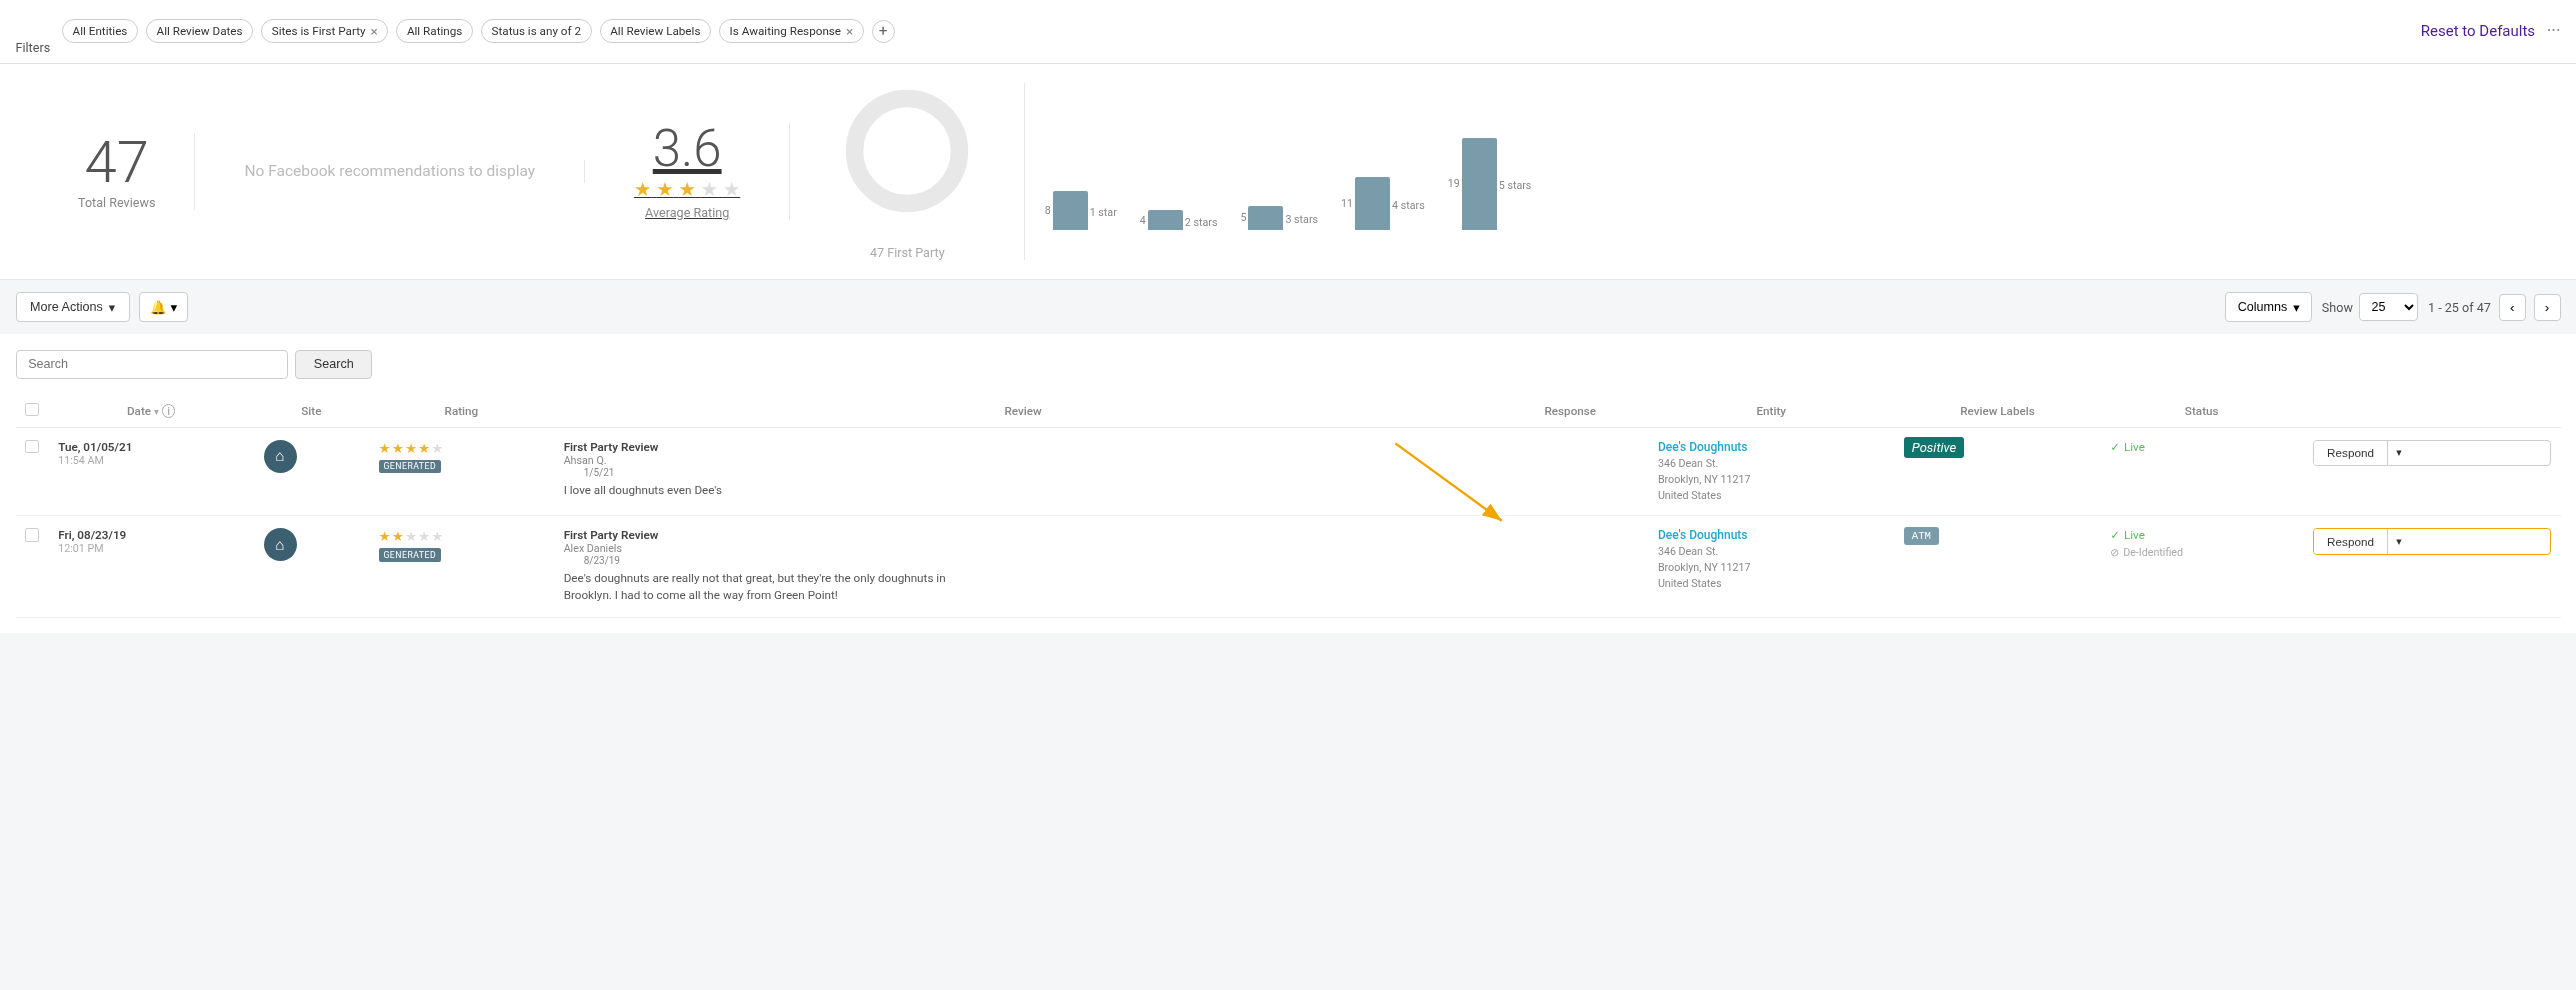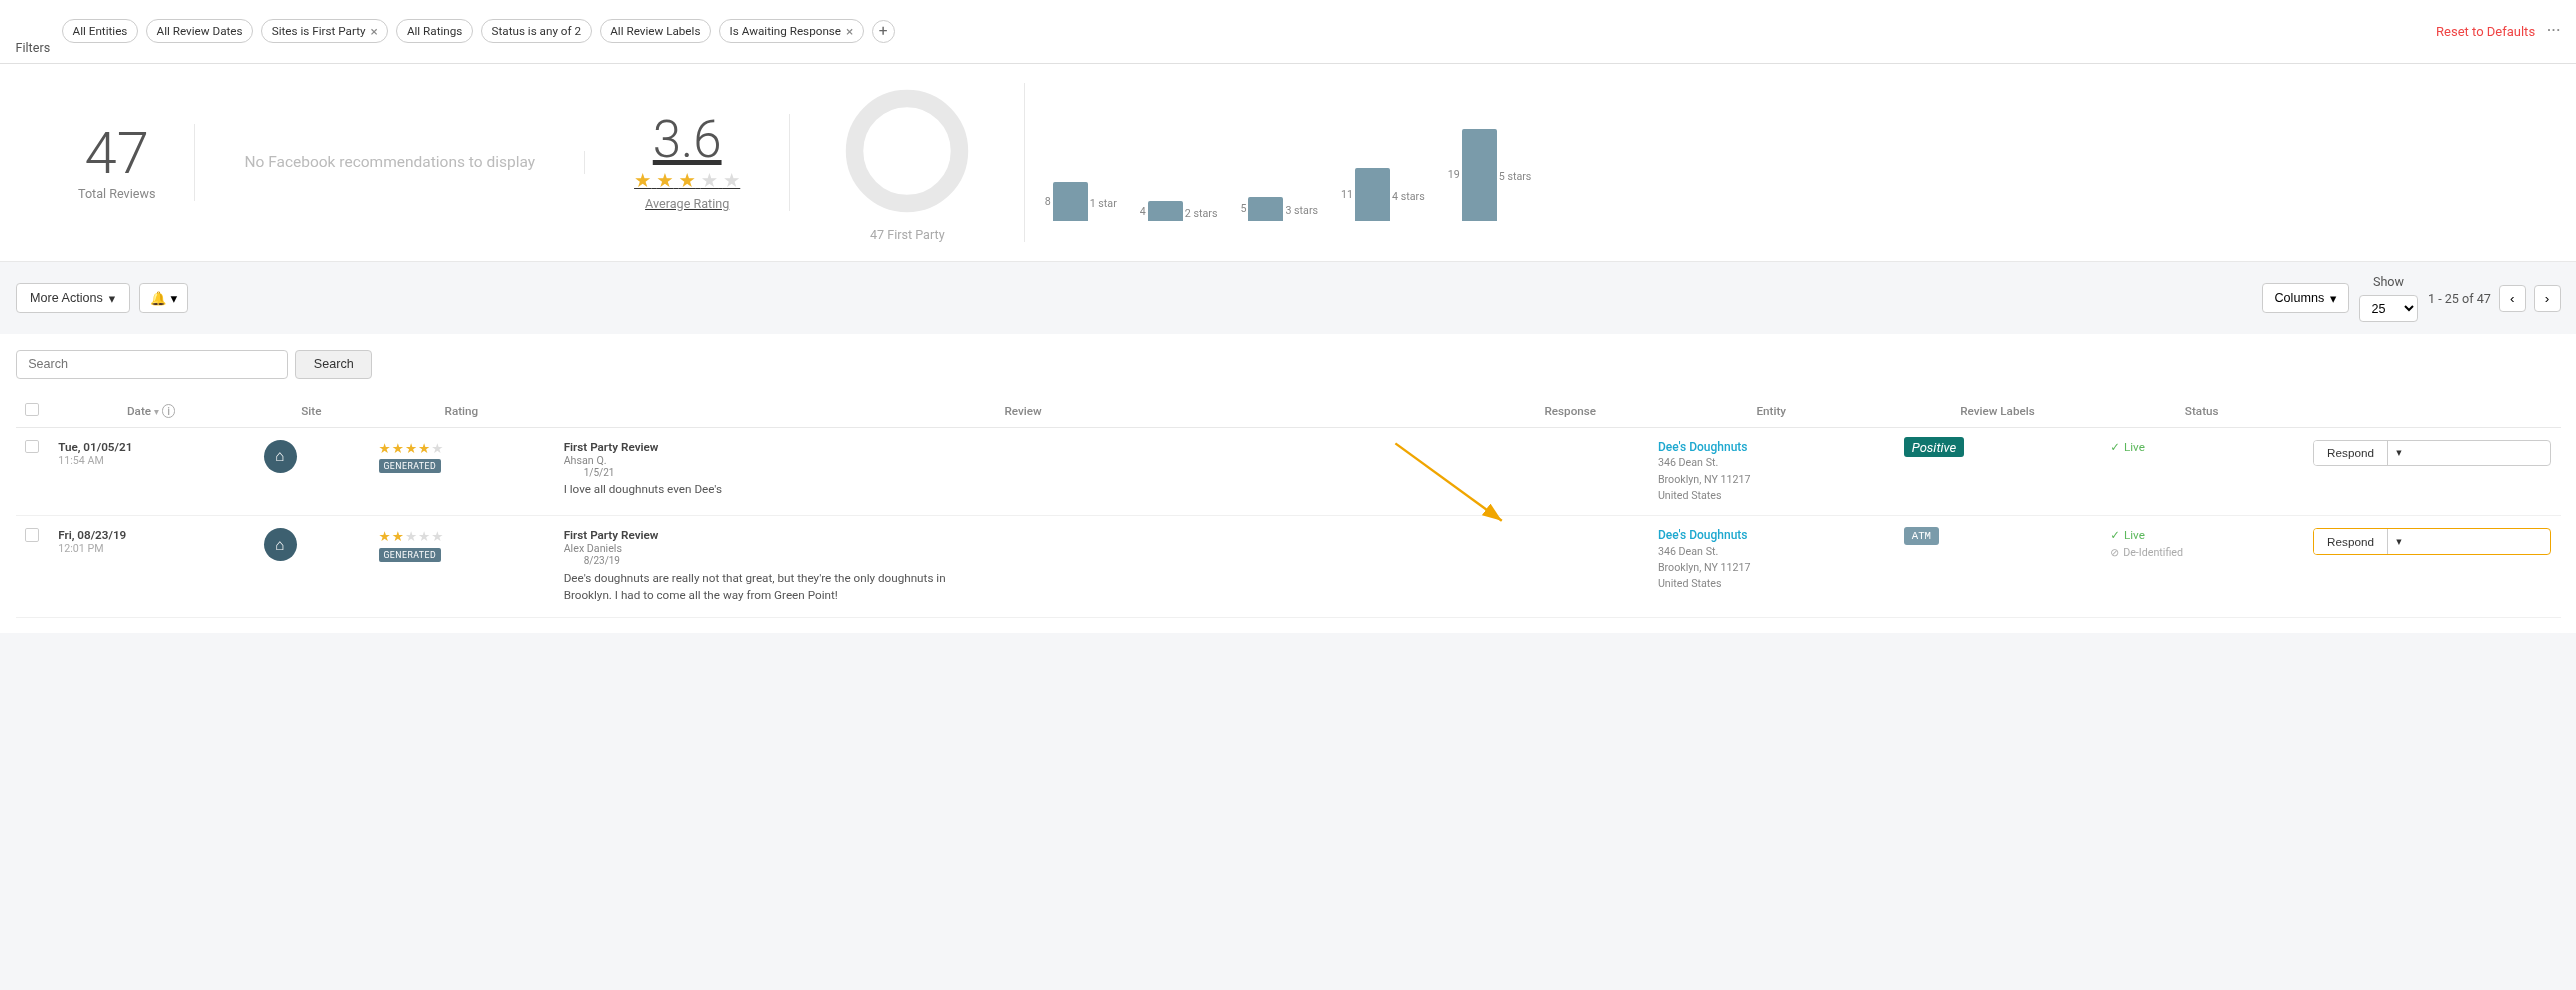--- a/index.html
+++ b/index.html
@@ -9,40 +9,40 @@
     .filter-bar {
       display: flex; align-items: center; background: #fff; padding: 7.8px 15.5px; border-bottom: 1px solid #e0e0e0; gap: 7.8px; flex-wrap: wrap;
     }
     .filter-label { color: #555; font-size: 12.6px; margin-right: 3.9px; margin-top: 32px; }
     .filter-chip {
       display: inline-flex; align-items: center; background: #fff; border: 1px solid #ccc; border-radius: 19.4px; padding: 3.9px 9.7px; font-size: 11.7px; color: #333; gap: 4.9px;
     }
     .filter-chip .close { cursor: pointer; color: #888; font-size: 13.6px; line-height: 1; }
     .filter-add { border: 1px solid #ccc; border-radius: 50%; width: 23px; height: 23px; display: flex; align-items: center; justify-content: center; cursor: pointer; font-size: 15.5px; color: #666; background: #fff; }
     .filter-right { margin-left: auto; display: flex; align-items: center; gap: 11.7px; }
-    .reset-link { color: #ef4444; font-size: 13px; cursor: pointer; text-decoration: none; }
+    .reset-link { color: #4c1d95; font-size: 15px; cursor: pointer; text-decoration: none; }
     .more-dots { color: #888; font-size: 17.5px; cursor: pointer; }
 
     
     .stats-area {
       display: flex; align-items: center; background: #fff; padding: 19.4px 39px; border-bottom: 1px solid #e8e8e8; gap: 0;
     }
     .stat-block { display: flex; flex-direction: column; align-items: center; justify-content: center; padding: 0 39px; border-right: 1px solid #e8e8e8; }
     .stat-block:last-child { border-right: none; }
     .stat-number { font-size: 58px; font-weight: 300; color: #555; line-height: 1; }
     .stat-label { font-size: 12.6px; color: #888; margin-top: 3.9px; }
     .stat-fb { display: flex; flex-direction: column; align-items: center; justify-content: center; padding: 0 49px; border-right: 1px solid #e8e8e8; color: #bbb; font-size: 15.5px; text-align: center; line-height: 1.5; }
     .stat-rating { display: flex; flex-direction: column; align-items: center; justify-content: center; padding: 0 49px; border-right: 1px solid #e8e8e8; text-decoration: underline; }
     .rating-big { font-size: 51px; font-weight: 300; color: #555; line-height: 1; }
     .stars { color: #f0b429; font-size: 19.4px; margin-top: 3.9px; }
     .stars .empty { color: #ddd; }
     .avg-label { color: #888; font-size: 12.6px; margin-top: 3.9px; }
 
     
-    .donut-area { display: flex; flex-direction: column; align-items: center; justify-content: center; padding: 0 49px; border-right: 1px solid #e8e8e8; }
+    .donut-area { display: flex; flex-direction: column; align-items: center; justify-content: center; padding: 0 49px; border-right: 1px solid #e8e8e8; gap: 18px; }
     .donut-label { color: #aaa; font-size: 12.6px; margin-top: 7.8px; }
 
     
     .bar-chart-area { display: flex; flex-direction: column; align-items: flex-start; justify-content: flex-end; padding: 0 19.4px; flex: 1; }
     .bars-container { display: flex; align-items: flex-end; gap: 23px; height: 117px; }
     .bar-col { display: flex; flex-direction: row; align-items: center; gap: 2px; text-align: right; }
     .bar-value { font-size: 10.7px; color: #888; }
     .bar { background: #7a9baa; border-radius: 1.9px 1.9px 0 0; min-width: 35px; }
     .bar-xlabel { font-size: 10.7px; color: #888; margin-top: 3.9px; }
 
@@ -53,21 +53,21 @@
     .btn-more-actions {
       display: flex; align-items: center; gap: 5.8px; background: #fff; border: 1px solid #ccc; border-radius: 3.9px; padding: 6.8px 13.6px; cursor: pointer; font-size: 12.6px; color: #333;
     }
     .btn-bell {
       display: flex; align-items: center; gap: 3.9px; background: #fff; border: 1px solid #ccc; border-radius: 3.9px; padding: 6.8px 9.7px; cursor: pointer;
     }
     .toolbar-right { margin-left: auto; display: flex; align-items: center; gap: 9.7px; }
     .btn-columns {
       display: flex; align-items: center; gap: 5.8px; background: #fff; border: 1px solid #ccc; border-radius: 3.9px; padding: 6.8px 11.7px; cursor: pointer; font-size: 12.6px;
     }
-    .show-control { display: flex; align-items: center; gap: 5.8px; font-size: 12.6px; color: #555; flex-direction: column; }
+    .show-control { display: flex; align-items: center; gap: 5.8px; font-size: 12.6px; color: #555; }
     .show-select { border: 1px solid #ccc; border-radius: 3.9px; padding: 4.9px 7.8px; background: #fff; font-size: 12.6px; }
     .pagination { display: flex; align-items: center; gap: 7.8px; font-size: 12.6px; color: #555; }
     .page-btn { border: 1px solid #ccc; border-radius: 3.9px; background: #fff; width: 27px; height: 27px; display: flex; align-items: center; justify-content: center; cursor: pointer; font-size: 13.6px; }
 
     
     .table-area { background: #fff; margin: 0; padding: 15.5px; }
     .search-row { display: flex; align-items: center; gap: 7.8px; margin-bottom: 15.5px; }
     .search-input { border: 1px solid #ccc; border-radius: 3.9px; padding: 6.8px 11.7px; font-size: 12.6px; width: 272px; color: #aaa; }
     .search-btn { background: #f0f0f0; border: 1px solid #ccc; border-radius: 3.9px; padding: 6.8px 17.5px; cursor: pointer; font-size: 12.6px; color: #333; }
 

